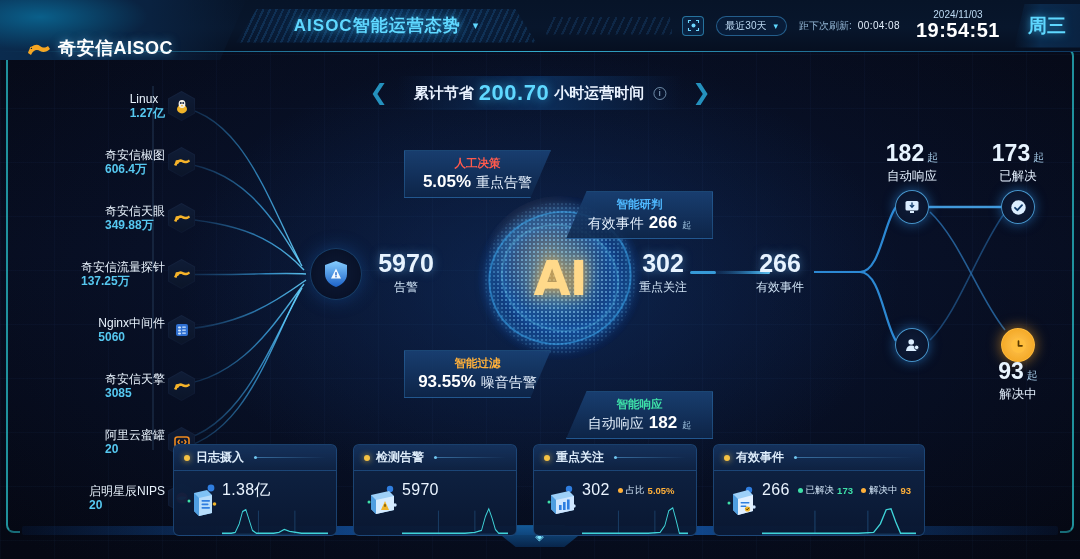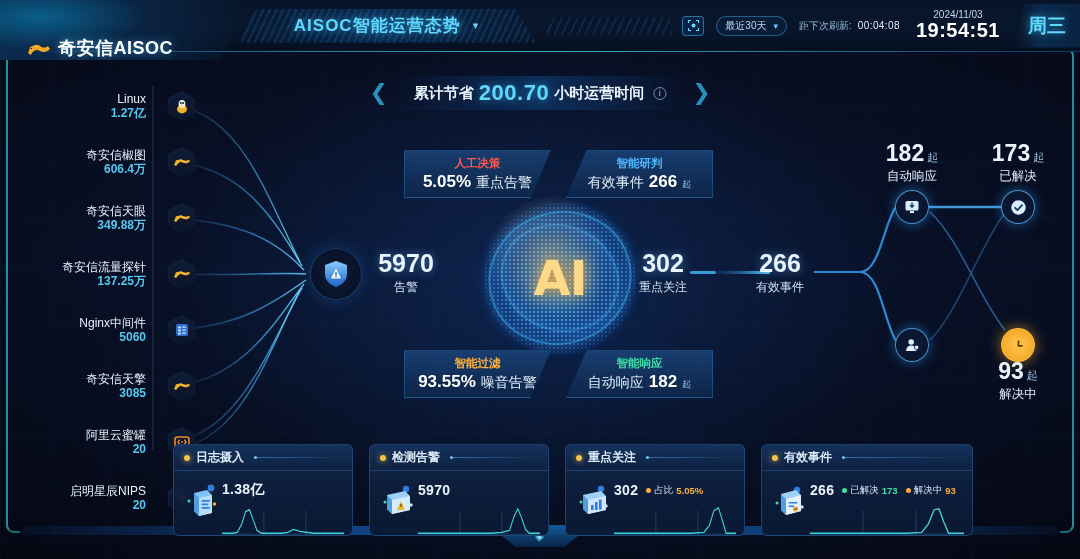--- a/index.html
+++ b/index.html
@@ -136,21 +136,21 @@
     width:13px;height:13px;border:1px solid rgba(150,185,215,.7);border-radius:50%;
     font-size:9px;color:#9fc0dc;display:inline-flex;align-items:center;justify-content:center;margin-left:4px;
   }
 
   
   #sources{position:absolute;left:30px;top:84px;width:165px;z-index:12;}
   .src-row{
     position:absolute;display:flex;align-items:center;justify-content:flex-end;
     width:165px;height:44px;
   }
-  .src-txt{text-align:right;line-height:1.18;margin-right:22px;}
+  .src-txt{line-height:1.18;margin-right:3px;}
   .src-name{font-size:12px;color:#e8f2fc;white-space:nowrap;}
   .src-val{font-size:12px;color:#56c8f0;font-weight:bold;}
   .hexicon{
     width:27px;height:30px;flex:none;position:relative;
     background:linear-gradient(180deg,#14223e,#0d1830);
     clip-path:polygon(50% 0,100% 25%,100% 75%,50% 100%,0 75%,0 25%);
     display:flex;align-items:center;justify-content:center;
   }
   .hexicon:before{
     content:"";position:absolute;inset:1px;
@@ -209,21 +209,21 @@
   .cnum .l{font-size:12px;color:#cfe2f4;margin-top:2px;}
 
   
   .chip{
     position:absolute;width:147px;height:48px;z-index:12;
     background:linear-gradient(180deg,rgba(26,66,118,.88),rgba(14,38,74,.88));
     border:1px solid rgba(60,150,220,.30);
     display:flex;flex-direction:column;align-items:center;justify-content:center;gap:1px;
   }
   .chip.l{clip-path:polygon(0 0,100% 0,86% 100%,0 100%);}
-  .chip.r{clip-path:polygon(14% 0,100% 0,100% 100%,0 100%);}
+  .chip.r{clip-path:polygon(14% 0,100% 0,100% 100%,0 100%);margin-top:41px;}
   .chip .ttl{font-size:11.5px;font-weight:bold;}
   .chip .row{display:flex;align-items:baseline;gap:5px;}
   .chip .big{font-size:17px;font-weight:bold;color:#ffffff;}
   .chip .sm{font-size:14px;color:#e2eefb;}
   .chip .unit{font-size:9px;color:#9ec2de;}
 
   
   .rnode{position:absolute;z-index:12;text-align:center;width:110px;}
   .rnode .n{font-size:23px;font-weight:bold;color:#e8f4ff;}
   .rnode .u{font-size:11px;color:#9ec2de;margin-left:3px;}
@@ -234,39 +234,39 @@
     background:radial-gradient(circle,#0e1c38,#081128);
     border:1.5px solid rgba(90,190,255,.75);
     box-shadow:0 0 12px rgba(50,160,255,.5);
   }
   .rcirc.amber{border-color:rgba(255,186,60,.9);box-shadow:0 0 14px rgba(255,170,40,.6);
     background:radial-gradient(circle,#ffc452,#f0a018);}
 
   
   #cards{position:absolute;left:173px;bottom:23px;display:flex;gap:16px;z-index:14;}
   .card{
-    width:180px;height:92px;border-radius:6px;
+    width:164px;height:92px;border-radius:6px;
     background:linear-gradient(180deg,rgba(16,38,72,.96),rgba(10,24,50,.96));
     border:1px solid rgba(48,120,190,.42);
     position:relative;overflow:hidden;
   }
   .card-hd{
     height:26px;display:flex;align-items:center;gap:6px;padding:0 10px;
     border-bottom:1px solid rgba(48,120,190,.30);
     background:linear-gradient(180deg,rgba(22,52,96,.8),rgba(14,34,66,.5));
   }
   .dot-amber{width:6px;height:6px;border-radius:50%;background:#f5c243;box-shadow:0 0 6px rgba(245,194,67,.8);flex:none;}
   .card-hd .t{font-size:12px;color:#dcebf9;font-weight:bold;white-space:nowrap;}
   .hd-line{flex:1;height:1px;background:linear-gradient(90deg,rgba(90,170,230,.55),rgba(90,170,230,0));margin-left:4px;}
   .hd-line:before{content:"";display:block;width:3px;height:3px;border-radius:50%;background:#6fc4ee;margin-top:-1px;}
   .card-bd{position:relative;height:66px;padding:6px 8px 0 8px;display:flex;}
   .card-ico{width:40px;height:46px;flex:none;display:flex;align-items:center;justify-content:center;}
   .card-main{flex:1;display:flex;flex-direction:column;}
   .card-row{display:flex;align-items:center;gap:8px;height:26px;}
-  .card-num{font-size:14px;font-weight:bold;color:#eaf4ff;letter-spacing:.3px;}
+  .card-num{font-size:16px;font-weight:normal;color:#eaf4ff;letter-spacing:.3px;}
   .badge{display:flex;align-items:center;gap:3px;font-size:9.5px;color:#cfe2f4;white-space:nowrap;}
   .bdot{width:5px;height:5px;border-radius:50%;flex:none;}
   .spark{margin-top:2px;width:100%;height:32px;}
 
   svg{overflow:visible;}
 </style>
 </head>
 <body>
 
 <div id="stage">

